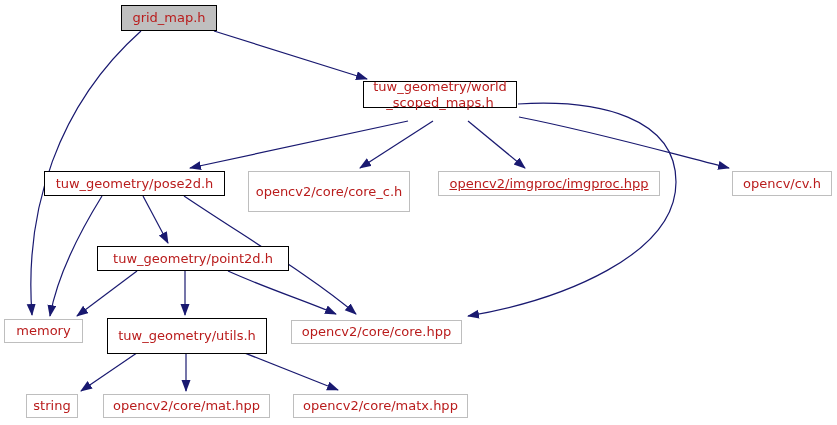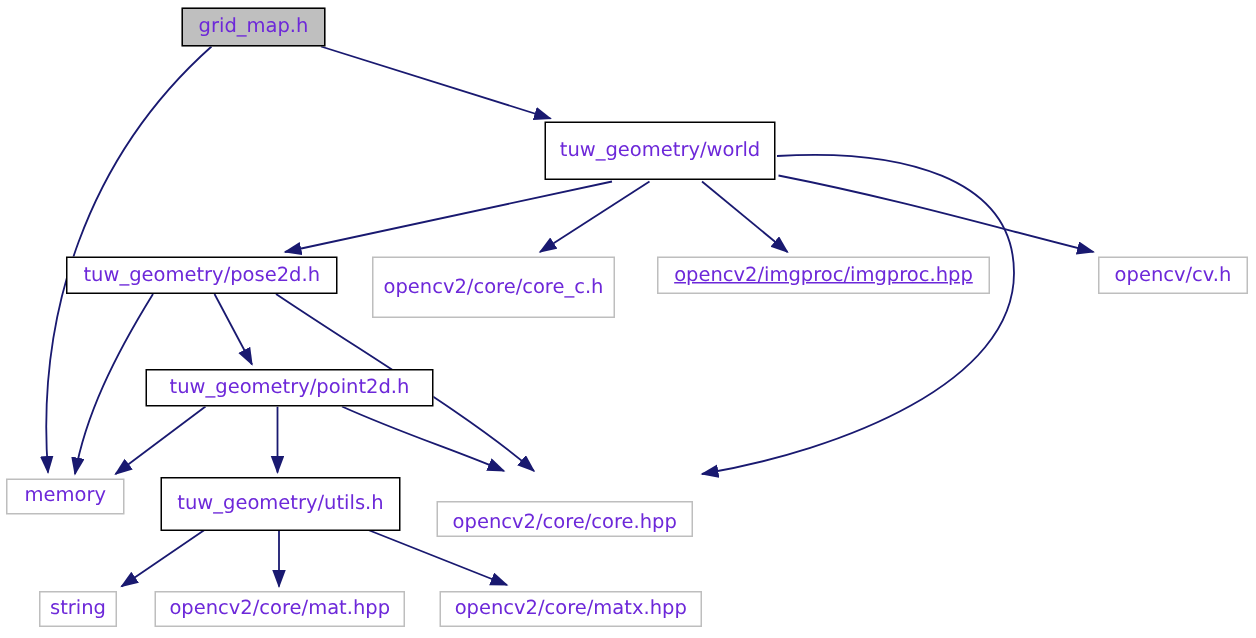--- a/index.html
+++ b/index.html
@@ -1,21 +1,21 @@
 <!DOCTYPE html>
 <html><head>
 <meta charset="utf-8">
 <title>grid_map.h include dependency graph</title>
 <style>
   html,body{margin:0;padding:0;background:#ffffff;}
   #stage{position:relative;width:837px;height:425px;background:#ffffff;
          font-family:"DejaVu Sans","Liberation Sans",sans-serif;overflow:hidden;}
   #edge-layer{position:absolute;left:0;top:0;width:837px;height:425px;}
   .edge{fill:none;stroke:var(--edge-color,#191970);stroke-width:1.2px;}
-  .node{position:absolute;box-sizing:border-box;background:#ffffff;color:#6d28d9;
+  .node{position:absolute;box-sizing:border-box;background:#ffffff;color:#b91c1c;
         display:flex;flex-direction:column;justify-content:center;align-items:center;
         font-size:13px;line-height:16px;white-space:nowrap;text-align:center;}
   .node.root{background:var(--root-fill,#BFBFBF);border:1px solid #000000;}
   .node.internal{border:1px solid var(--linked-border,#000000);}
   .node.external{border:1px solid var(--external-border,#BEBEBE);}
 </style>
 </head>
 <body>
 
 <div id="stage" style="--edge-color: #191970; --root-fill: #BFBFBF; --linked-border: #000000; --external-border: #BEBEBE; background: rgb(255, 255, 255);">
@@ -41,22 +41,23 @@
         <path d="M228,271 C268,289 306,301 336,314" class="edge" marker-end="url(#arrow)"></path>
         <path d="M150,344 L81,391" class="edge" marker-end="url(#arrow)"></path>
         <path d="M186,344 L186,391" class="edge" marker-end="url(#arrow)"></path>
         <path d="M222,344 L338,390" class="edge" marker-end="url(#arrow)"></path>
       </g>
   </svg>
   <div id="node-layer">
       <div class="node root" style="left: 121px; top: 5px; width: 96px; height: 26px;">
         <div>grid_map.h</div>
       </div>
-      <div class="node internal" style="left: 363px; top: 81px; width: 154px; height: 39px;">
+      <div class="node internal" style="left: 363px; top: 81px; width: 154px; height: 27px;">
         <div>tuw_geometry/world</div>
+        <div>_scoped_maps.h</div>
       </div>
       <div class="node internal" style="left: 44px; top: 171px; width: 181px; height: 25px;">
         <div>tuw_geometry/pose2d.h</div>
       </div>
       <div class="node external" style="left: 248px; top: 171px; width: 162px; height: 41px;">
         <div>opencv2/core/core_c.h</div>
       </div>
       <div class="node external" style="left: 438px; top: 171px; width: 222px; height: 25px; text-decoration: underline;">
         <div>opencv2/imgproc/imgproc.hpp</div>
       </div>
@@ -65,21 +66,21 @@
       </div>
       <div class="node internal" style="left: 97px; top: 246px; width: 192px; height: 25px;">
         <div>tuw_geometry/point2d.h</div>
       </div>
       <div class="node external" style="left: 4px; top: 319px; width: 79px; height: 24px;">
         <div>memory</div>
       </div>
       <div class="node internal" style="left: 107px; top: 318px; width: 160px; height: 36px;">
         <div>tuw_geometry/utils.h</div>
       </div>
-      <div class="node external" style="left: 291px; top: 334px; width: 171px; height: 24px; justify-content: flex-end;">
+      <div class="node external" style="left: 291px; top: 320px; width: 171px; height: 24px;">
         <div>opencv2/core/core.hpp</div>
       </div>
       <div class="node external" style="left: 26px; top: 394px; width: 52px; height: 24px;">
         <div>string</div>
       </div>
       <div class="node external" style="left: 103px; top: 394px; width: 167px; height: 24px;">
         <div>opencv2/core/mat.hpp</div>
       </div>
       <div class="node external" style="left: 293px; top: 394px; width: 175px; height: 24px;">
         <div>opencv2/core/matx.hpp</div>

